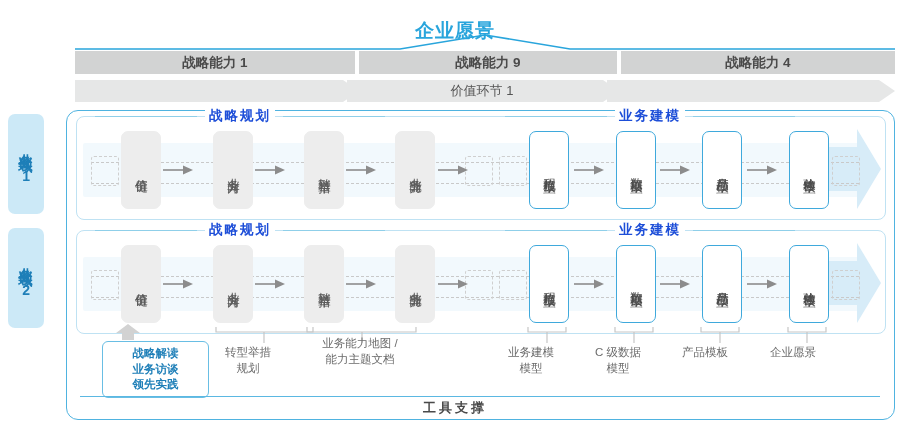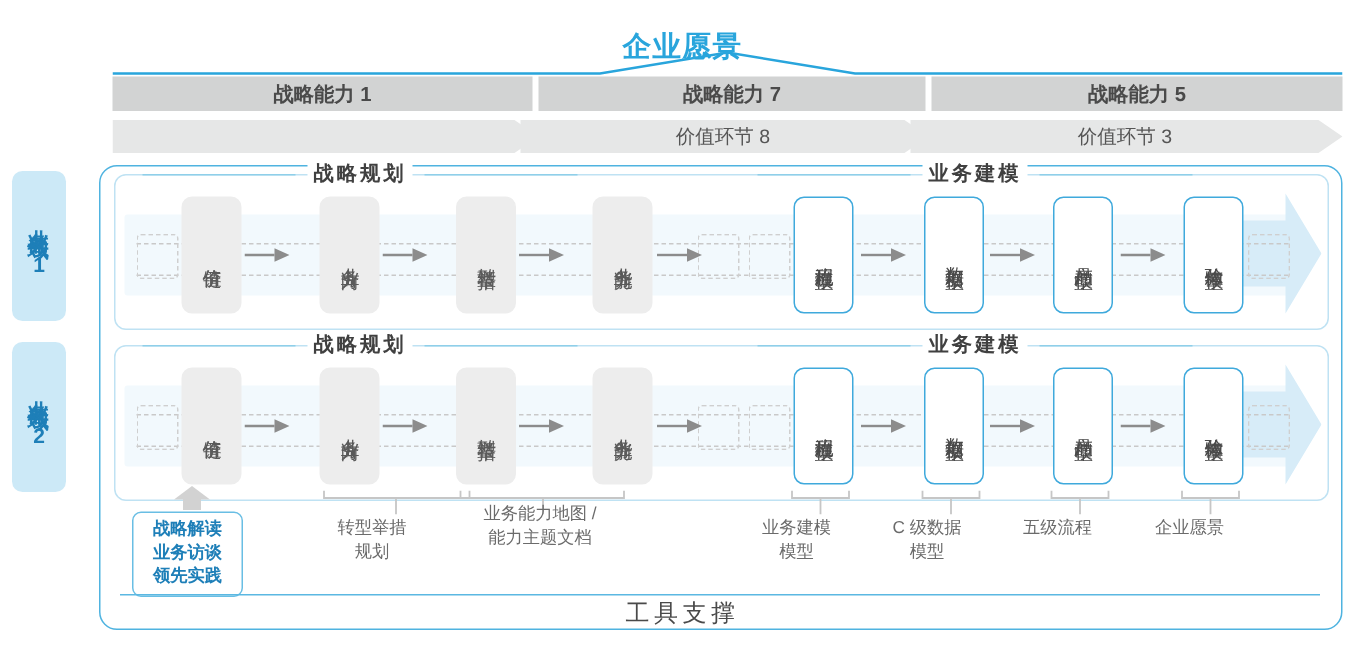--- a/index.html
+++ b/index.html
@@ -158,21 +158,21 @@
     align-items: center;
     gap: 8px;
     z-index: 5;
   }
   .sec-head .rule {
     height: 0;
     border-top: 1.4px solid #8FCFE9;
     flex: 1 1 auto;
   }
   .sec-head .txt {
-    color: #404040;
+    color: #1d4ed8;
     font-size: 13.5px;
     font-weight: bold;
     letter-spacing: 2px;
     white-space: nowrap;
     background: #ffffff;
     padding: 0 4px;
   }
 
   
   .node {
@@ -263,56 +263,55 @@
     left: 80px; top: 396px;
     width: 800px; height: 0;
     border-top: 1.4px solid #5BB8E2;
   }
   .tool-text {
     position: absolute;
     left: 0; top: 399px;
     width: 910px;
     text-align: center;
     color: #4A4A4A;
-    font-size: 16px;
-    font-weight: normal;
+    font-size: 13px;
+    font-weight: bold;
     letter-spacing: 3px;
   }
 </style>
 </head>
 <body>
 
 <div class="top-titles">
   <div class="top-title">企业愿景</div>
 </div>
 
 <svg class="title-connector" viewBox="0 0 820 20" preserveAspectRatio="none">
   <polyline points="0,16 325,16 410,2 495,16 820,16" fill="none" stroke="#29A5DC" stroke-width="1.6"></polyline>
 </svg>
 
 <div class="cap-bar">
   <div class="cap-cell" style="width:280px">
     <span>战略能力 1</span>
   </div>
   <div class="cap-cell" style="width:258px">
-    <span>战略能力 7</span>
+    <span>战略能力 9</span>
   </div>
   <div class="cap-cell" style="width:274px">
-    <span>战略能力 5</span>
+    <span>战略能力 4</span>
   </div>
 </div>
 
 <div class="vc-bar">
   <svg width="820" height="22" viewBox="0 0 820 22" preserveAspectRatio="none" style="position:absolute;left:0;top:0">
     <polygon points="0,0 268,0 284,11 268,22 0,22" fill="#E6E7E7"></polygon>
     <polygon points="272,0 528,0 544,11 528,22 272,22" fill="#E6E7E7"></polygon>
     <polygon points="532,0 804,0 820,11 804,22 532,22" fill="#E6E7E7"></polygon>
   </svg>
-  <div class="vc-label" style="left:276px;width:262px">价值环节 8</div>
-  <div class="vc-label" style="left:536px;width:278px">价值环节 3</div>
+  <div class="vc-label" style="left:276px;width:262px">价值环节 1</div>
 </div>
 
 <div class="outer-box"></div>
 
 <div class="domain-tab" id="domain-tab-1">
   <span>业务领域 1</span>
 </div>
 <div class="domain-tab" id="domain-tab-2">
   <span>业务领域 2</span>
 </div>
@@ -483,28 +482,28 @@
   <g fill="none" stroke="#C6C6C6" stroke-width="1.2">
     <path d="M140,0 L140,5 L237,5 L237,0 M188,5 L188,16"></path>
     <path d="M231,0 L231,5 L340,5 L340,0 M286,5 L286,16"></path>
     <path d="M452,0 L452,5 L490,5 L490,0 M471,5 L471,16"></path>
     <path d="M539,0 L539,5 L577,5 L577,0 M558,5 L558,16"></path>
     <path d="M625,0 L625,5 L663,5 L663,0 M644,5 L644,16"></path>
     <path d="M712,0 L712,5 L750,5 L750,0 M731,5 L731,16"></path>
   </g>
 </svg>
 
-<div class="blabel boxed" style="left:88px; top:341px; width:74px;">战略解读
+<div class="blabel boxed" style="left:102px; top:341px; width:107px;">战略解读
 业务访谈
 领先实践</div>
 <div class="blabel" style="left:204px; top:345px; width:88px;">转型举措
 规划</div>
 <div class="blabel" style="left:301px; top:336px; width:118px;">业务能力地图 /
 能力主题文档</div>
 <div class="blabel" style="left:486px; top:345px; width:90px;">业务建模
 模型</div>
 <div class="blabel" style="left:574px; top:345px; width:88px;">C 级数据
 模型</div>
-<div class="blabel" style="left:660px; top:345px; width:90px;">五级流程</div>
+<div class="blabel" style="left:660px; top:345px; width:90px;">产品模板</div>
 <div class="blabel" style="left:748px; top:345px; width:90px;">企业愿景</div>
 
 <div class="tool-rule"></div>
 <div class="tool-text">工具支撑</div>
 
 </body></html>

